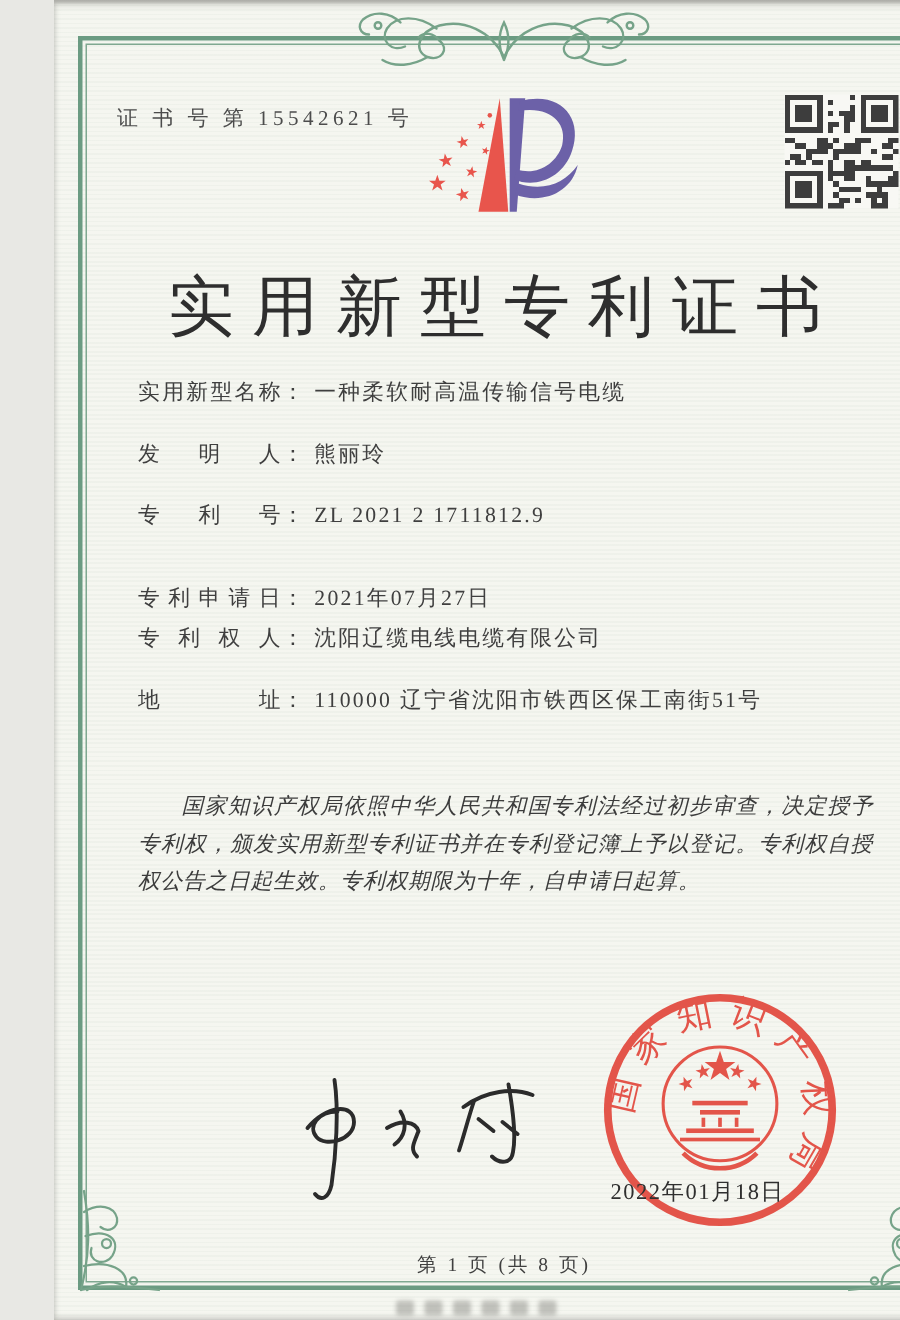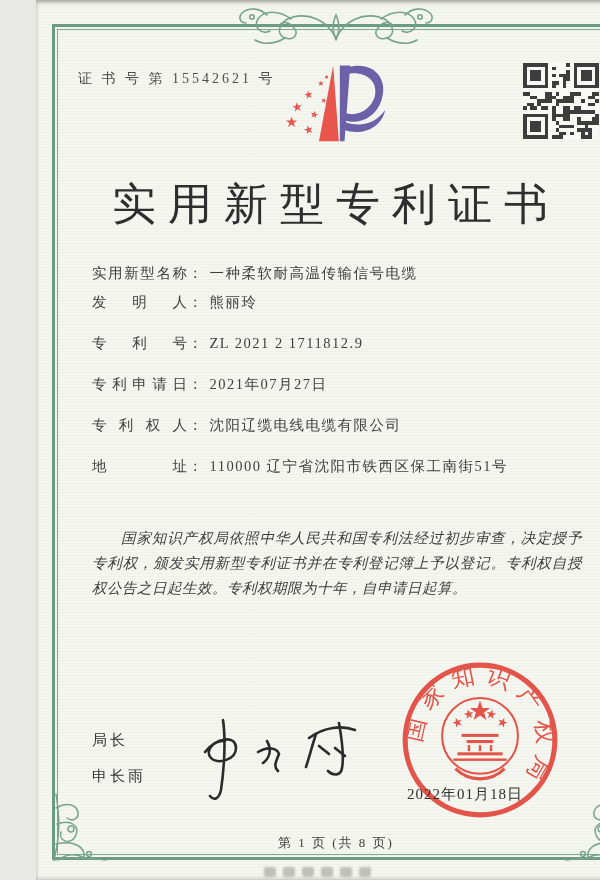--- a/index.html
+++ b/index.html
@@ -249,37 +249,33 @@
         <rect x="10" y="20" width="1" height="1" fill="#3d3d3d"></rect>
         <rect x="16" y="20" width="1" height="1" fill="#3d3d3d"></rect>
         <rect x="17" y="20" width="1" height="1" fill="#3d3d3d"></rect>
         <rect x="18" y="20" width="1" height="1" fill="#3d3d3d"></rect>
       </svg>
   </div>
 
   <div class="title">实用新型专利证书</div>
 
   <div class="fields">
-    <div class="frow" style="top:12px"><span class="flabel">实用新型名称</span><span class="colon">：</span><span class="fvalue">一种柔软耐高温传输信号电缆</span></div>
+    <div class="frow" style="top:0px"><span class="flabel">实用新型名称</span><span class="colon">：</span><span class="fvalue">一种柔软耐高温传输信号电缆</span></div>
     <div class="frow" style="top:41px"><span class="flabel">发明人</span><span class="colon">：</span><span class="fvalue">熊丽玲</span></div>
     <div class="frow" style="top:82px"><span class="flabel">专利号</span><span class="colon">：</span><span class="fvalue">ZL 2021 2 1711812.9</span></div>
-    <div class="frow" style="top:123px"><span class="flabel">专利申请日</span><span class="colon">：</span><span class="fvalue">2021年07月27日</span></div>
+    <div class="frow" style="top:137px"><span class="flabel">专利申请日</span><span class="colon">：</span><span class="fvalue">2021年07月27日</span></div>
     <div class="frow" style="top:164px"><span class="flabel">专利权人</span><span class="colon">：</span><span class="fvalue">沈阳辽缆电线电缆有限公司</span></div>
     <div class="frow" style="top:205px"><span class="flabel">地址</span><span class="colon">：</span><span class="fvalue">110000 辽宁省沈阳市铁西区保工南街51号</span></div>
   </div>
 
 
   <div class="paras">
     <p>国家知识产权局依照中华人民共和国专利法经过初步审查，决定授予专利权，颁发实用新型专利证书并在专利登记簿上予以登记。专利权自授权公告之日起生效。专利权期限为十年，自申请日起算。</p>
   </div>
 
-  <div class="officer">
-    <div>局长</div>
-    <div class="name">申长雨</div>
-  </div>
 
   <svg class="signature" viewBox="0 0 215 100">
     <g fill="none" stroke="#2b2b2b" stroke-width="2.6" stroke-linecap="round">
       <path d="M34,44 C46,29 65,27 65,40 C65,52 46,57 40,50 C34,43 41,33 54,33"></path>
       <path d="M52,12 C55,32 53,62 50,82 C48,91 43,93 39,88"></path>
       <path d="M96,33 C101,41 99,50 92,55"></path>
       <path d="M87,44 C97,38 106,40 108,46 C105,54 102,58 107,63"></path>
       <path d="M138,30 C153,19 171,17 184,22"></path>
       <path d="M145,26 C141,38 138,50 135,59"></path>
       <path d="M168,15 C171,32 173,50 171,60 C170,68 162,68 157,63"></path>

